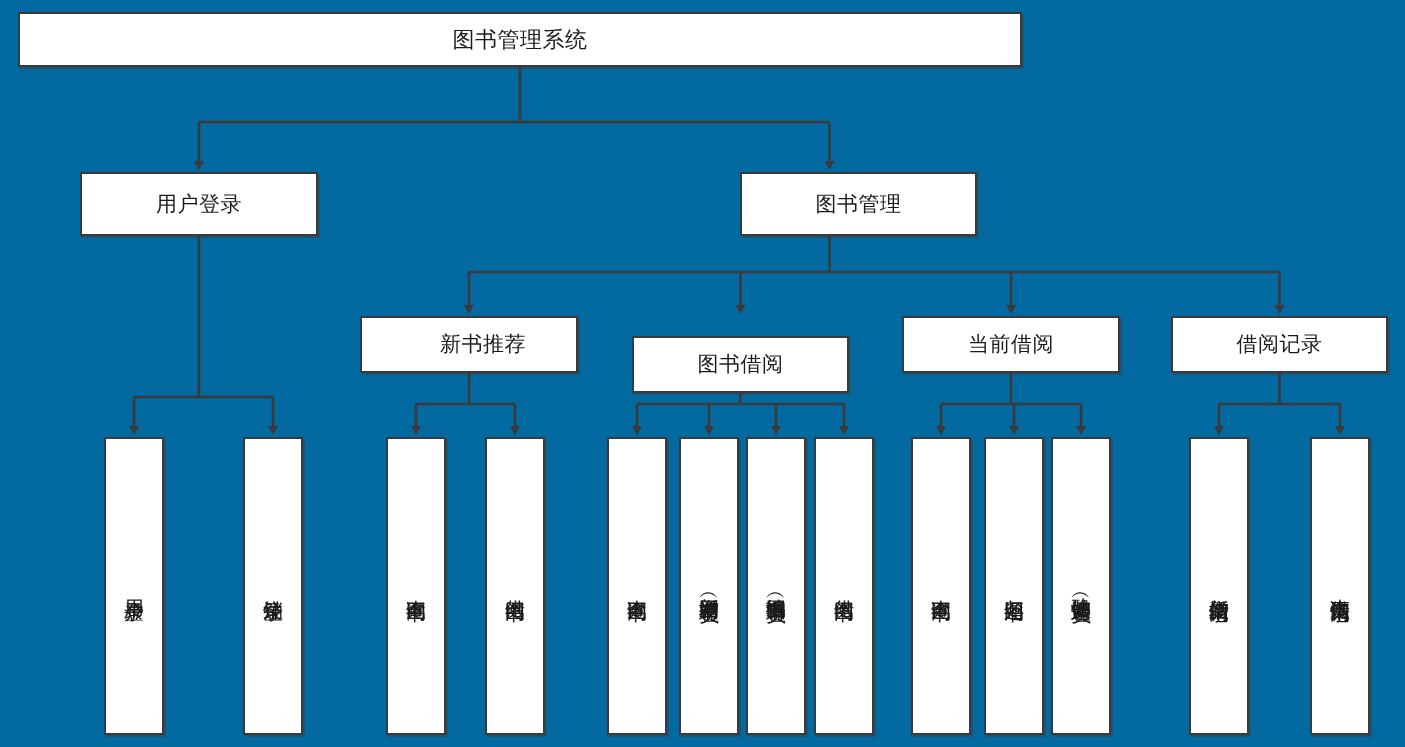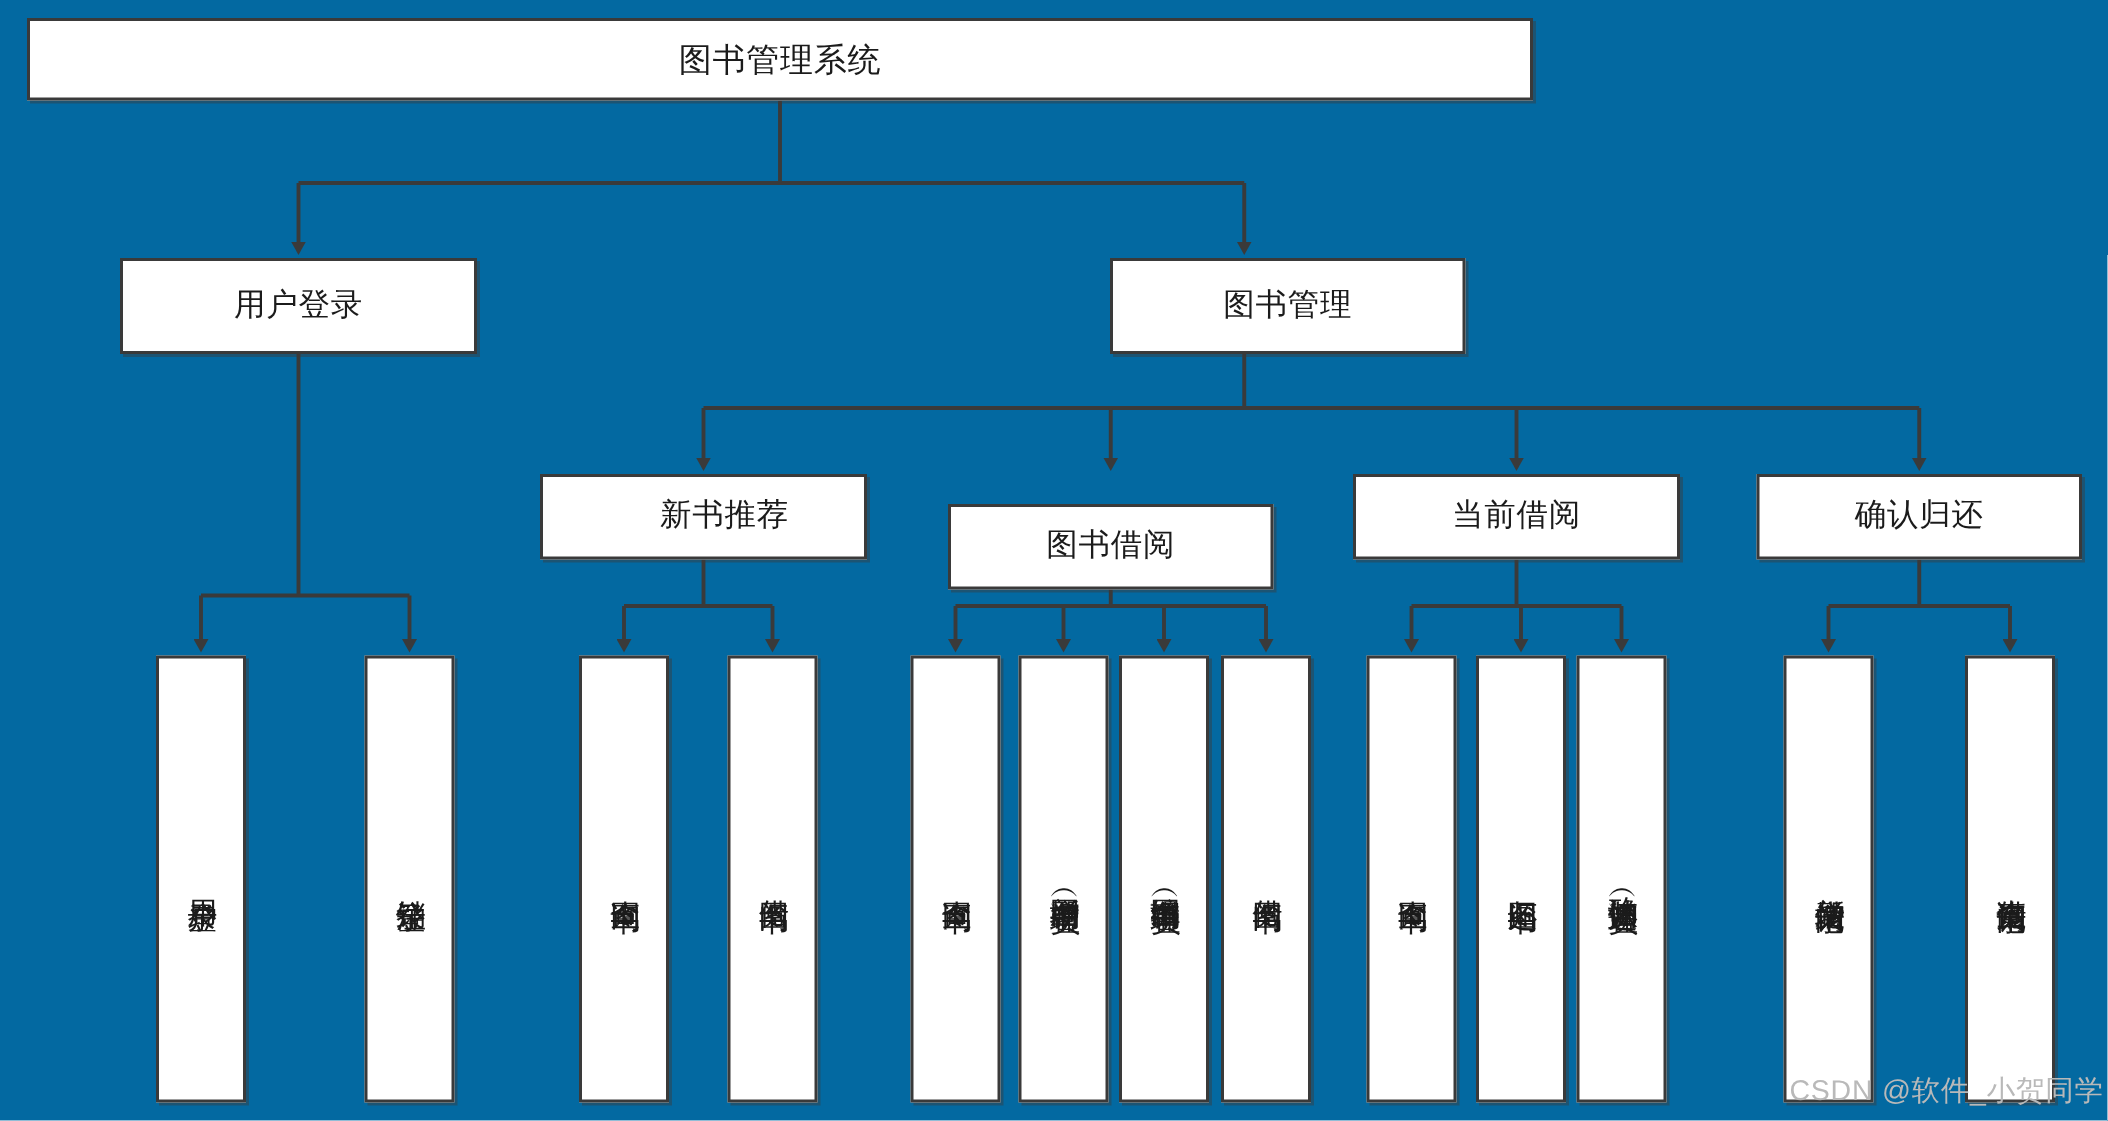--- a/index.html
+++ b/index.html
@@ -128,21 +128,21 @@
       <div class="node horiz" style="left: 360px; top: 316px; width: 218px; height: 57px; padding-left: 28px;">
         <span class="label">新书推荐</span>
       </div>
       <div class="node horiz" style="left: 632px; top: 316px; width: 217px; height: 57px; margin-top: 20px;">
         <span class="label">图书借阅</span>
       </div>
       <div class="node horiz" style="left: 902px; top: 316px; width: 218px; height: 57px;">
         <span class="label">当前借阅</span>
       </div>
       <div class="node horiz" style="left: 1171px; top: 316px; width: 217px; height: 57px;">
-        <span class="label">确认归还</span>
+        <span class="label">借阅记录</span>
       </div>
       <div class="node vert" style="left: 104px; top: 437px; width: 60px; height: 298px;">
         <span class="label">用户登录</span>
       </div>
       <div class="node vert" style="left: 243px; top: 437px; width: 60px; height: 298px;">
         <span class="label">注销登录</span>
       </div>
       <div class="node vert" style="left: 386px; top: 437px; width: 60px; height: 298px;">
         <span class="label">查询图书</span>
       </div>
@@ -171,15 +171,14 @@
         <span class="label">确认归还（管理员）</span>
       </div>
       <div class="node vert" style="left: 1189px; top: 437px; width: 60px; height: 298px;">
         <span class="label">新增借阅记录</span>
       </div>
       <div class="node vert" style="left: 1310px; top: 437px; width: 60px; height: 298px;">
         <span class="label">查询借阅记录</span>
       </div>
     </div>
 
-  <div class="watermark" style="left: 1193px; top: 714px;">CSDN @软件_小贺同学</div>
 
 </div>
 
 </body></html>

